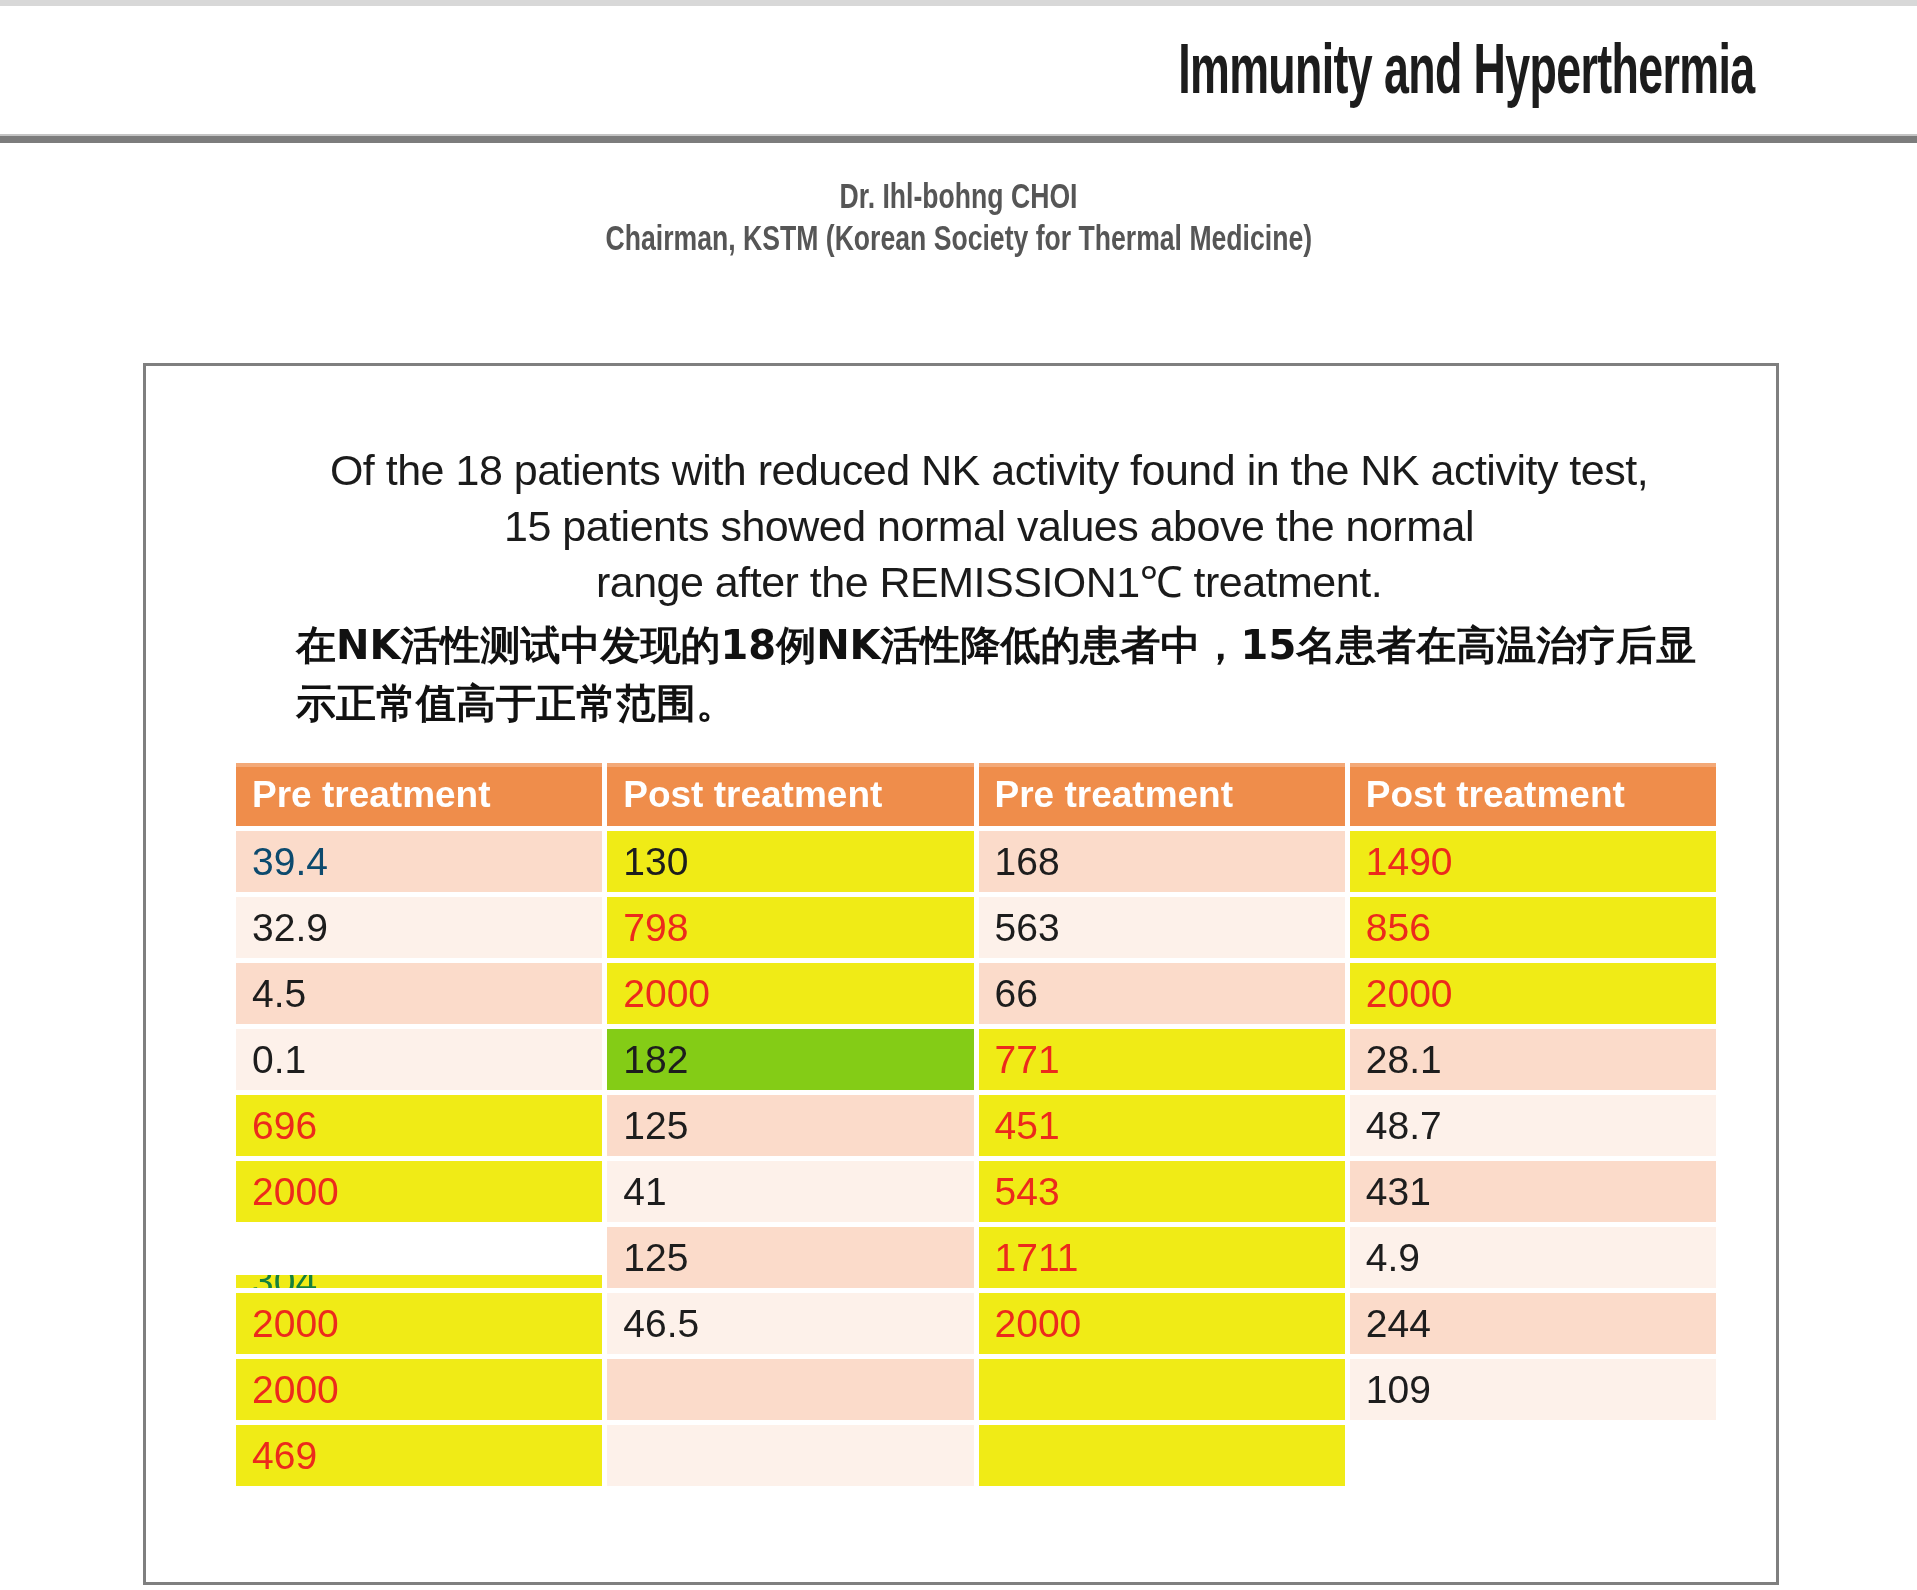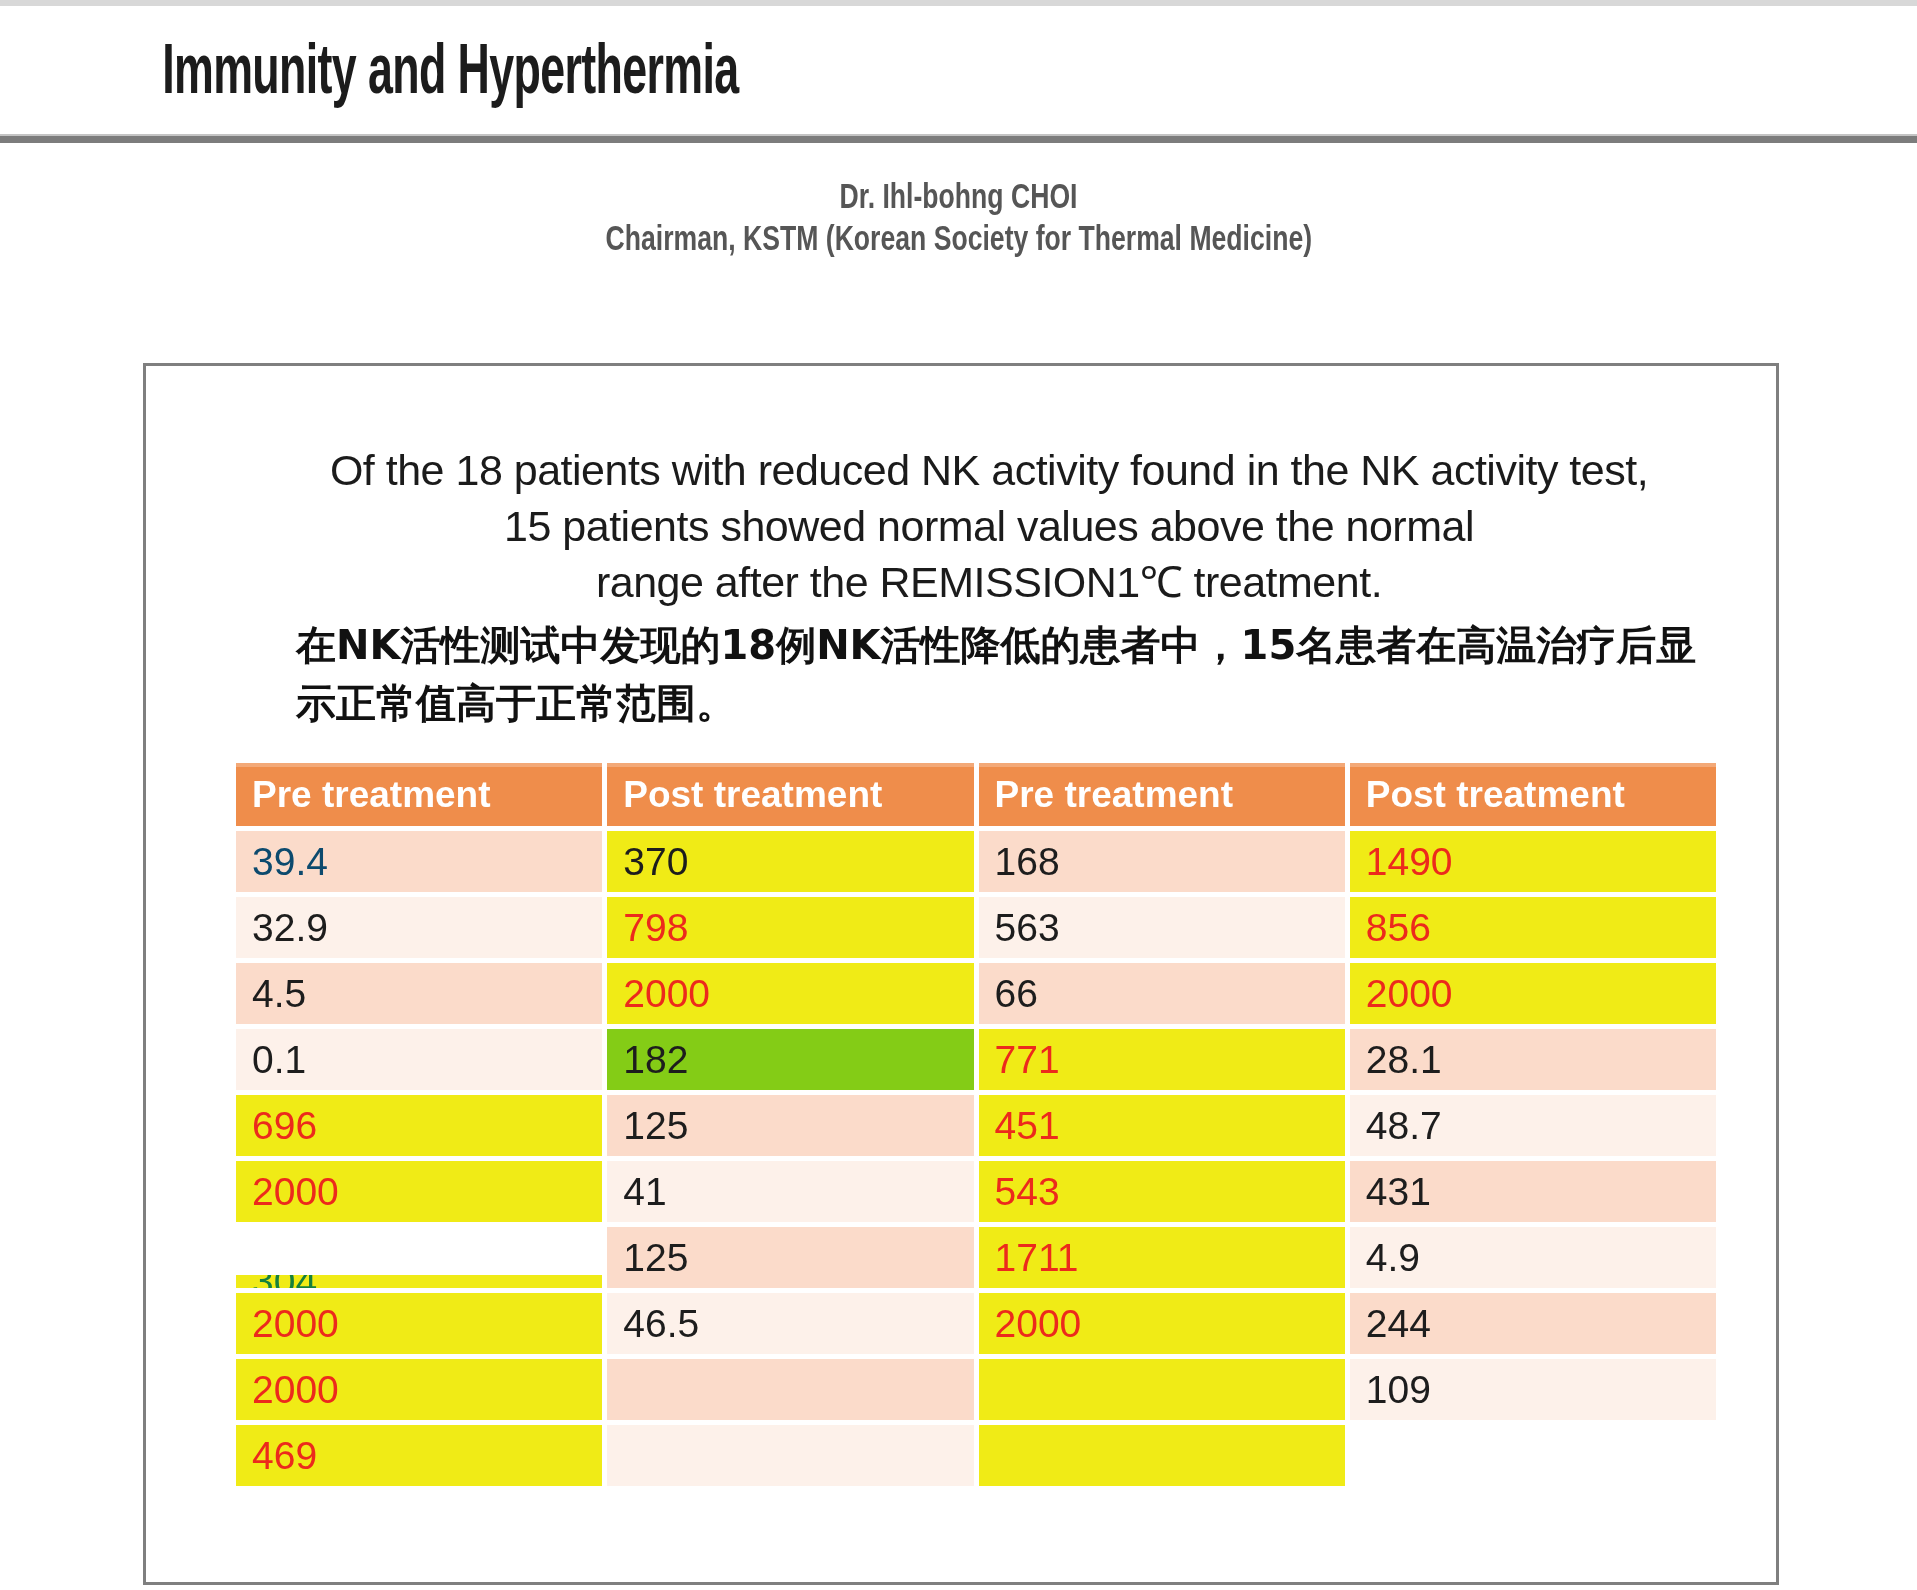--- a/index.html
+++ b/index.html
@@ -9,21 +9,21 @@
     background:#ffffff;
     font-family:"Liberation Sans", sans-serif;
     overflow:hidden;
   }
   .top-bar{
     position:absolute;left:0;top:0;width:100%;height:6px;
     background:#d8d8d8;
   }
   .slide-title{
     position:absolute;left:0;top:26px;width:100%;
-    text-align:left;
+    text-align:right;
     font-size:70px;font-weight:700;color:#1c1c1c;
     line-height:86px;white-space:nowrap;
   }
   .slide-title .condense{
     display:inline-block;
     transform:scaleX(0.64);
     transform-origin:center;
     letter-spacing:-1px;
   }
   .title-rule{
@@ -112,21 +112,21 @@
       <div>在NK活性测试中发现的18例NK活性降低的患者中，15名患者在高温治疗后显</div>
       <div>示正常值高于正常范围。</div>
     </div>
 
     <div class="nk-table" id="nk-table">
       <div class="cell header" style="background: rgb(239, 141, 75);">Pre treatment</div>
       <div class="cell header" style="background: rgb(239, 141, 75);">Post treatment</div>
       <div class="cell header" style="background: rgb(239, 141, 75);">Pre treatment</div>
       <div class="cell header" style="background: rgb(239, 141, 75);">Post treatment</div>
     <div class="cell" style="background: rgb(251, 219, 202); color: #0c4a6e;">39.4</div>
-        <div class="cell" style="background: rgb(240, 235, 22); color: rgb(29, 29, 29);">370</div>
+        <div class="cell" style="background: rgb(240, 235, 22); color: rgb(29, 29, 29);">130</div>
         <div class="cell" style="background: rgb(251, 219, 202); color: rgb(29, 29, 29);">168</div>
         <div class="cell" style="background: rgb(240, 235, 22); color: rgb(236, 42, 28);">1490</div>
         <div class="cell" style="background: rgb(253, 241, 234); color: rgb(29, 29, 29);">32.9</div>
         <div class="cell" style="background: rgb(240, 235, 22); color: rgb(236, 42, 28);">798</div>
         <div class="cell" style="background: rgb(253, 241, 234); color: rgb(29, 29, 29);">563</div>
         <div class="cell" style="background: rgb(240, 235, 22); color: rgb(236, 42, 28);">856</div>
         <div class="cell" style="background: rgb(251, 219, 202); color: rgb(29, 29, 29);">4.5</div>
         <div class="cell" style="background: rgb(240, 235, 22); color: rgb(236, 42, 28);">2000</div>
         <div class="cell" style="background: rgb(251, 219, 202); color: rgb(29, 29, 29);">66</div>
         <div class="cell" style="background: rgb(240, 235, 22); color: rgb(236, 42, 28);">2000</div>

